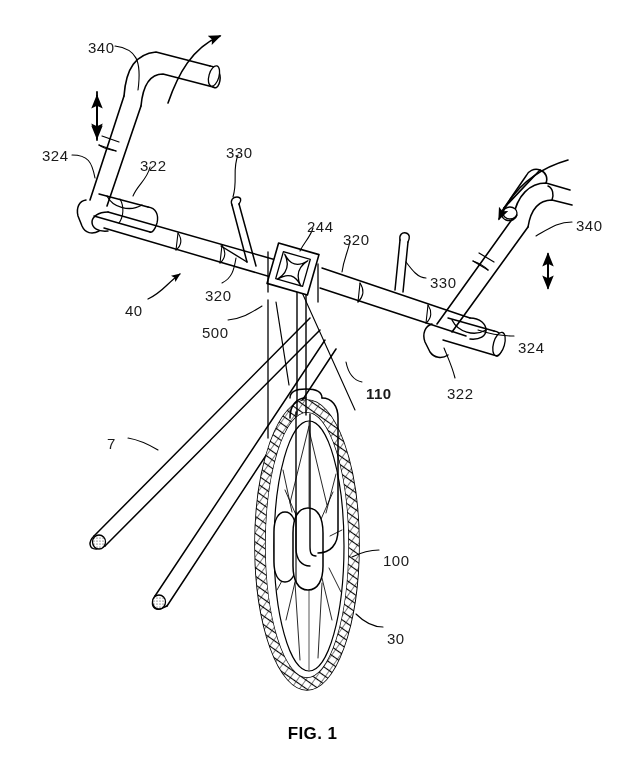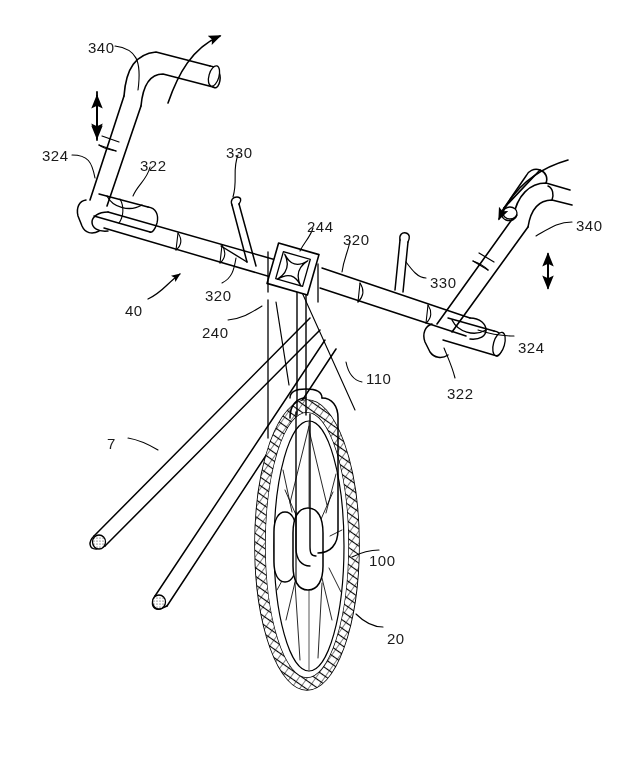--- a/index.html
+++ b/index.html
@@ -299,22 +299,23 @@
   <div class="ref-label" style="left:88px;  top:39px;">340</div>
   <div class="ref-label" style="left:42px;  top:147px;">324</div>
   <div class="ref-label" style="left:140px; top:157px;">322</div>
   <div class="ref-label" style="left:226px; top:144px;">330</div>
   <div class="ref-label" style="left:307px; top:218px;">244</div>
   <div class="ref-label" style="left:343px; top:231px;">320</div>
   <div class="ref-label" style="left:576px; top:217px;">340</div>
   <div class="ref-label" style="left:430px; top:274px;">330</div>
   <div class="ref-label" style="left:205px; top:287px;">320</div>
   <div class="ref-label" style="left:125px; top:302px;">40</div>
-  <div class="ref-label" style="left:202px; top:324px;">240</div>
+  <div class="ref-label" style="left:202px; top:324px;">500</div>
   <div class="ref-label" style="left:518px; top:339px;">324</div>
-  <div class="ref-label" style="left:366px; top:370px;">110</div>
+  <div class="ref-label" style="left:366px; top:385px;font-weight:bold;">110</div>
   <div class="ref-label" style="left:447px; top:385px;">322</div>
   <div class="ref-label" style="left:107px; top:435px;">7</div>
-  <div class="ref-label" style="left:369px; top:552px;">100</div>
-  <div class="ref-label" style="left:387px; top:630px;">20</div>
-
+  <div class="ref-label" style="left:383px; top:552px;">100</div>
+  <div class="ref-label" style="left:387px; top:630px;">30</div>
+
+  <div id="fig-caption">FIG. 1</div>
 
 </div>
 
 </body></html>

